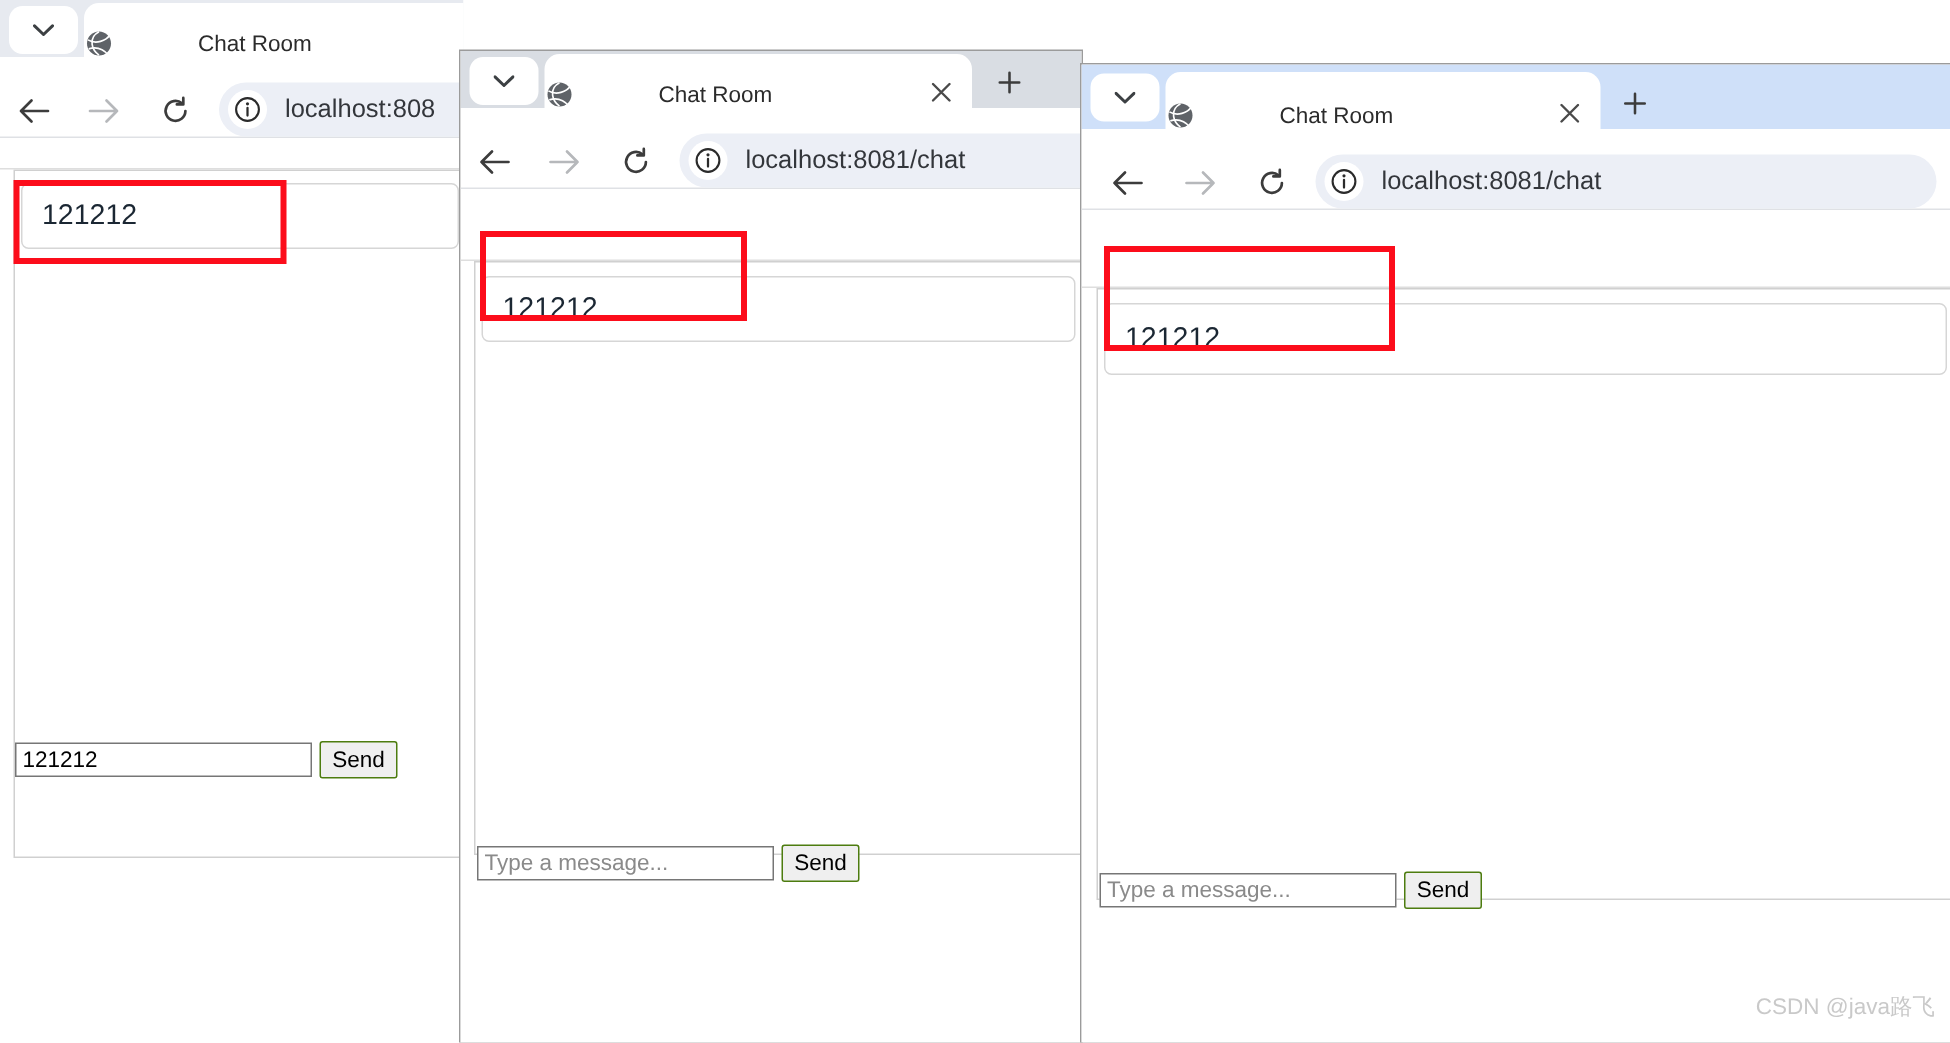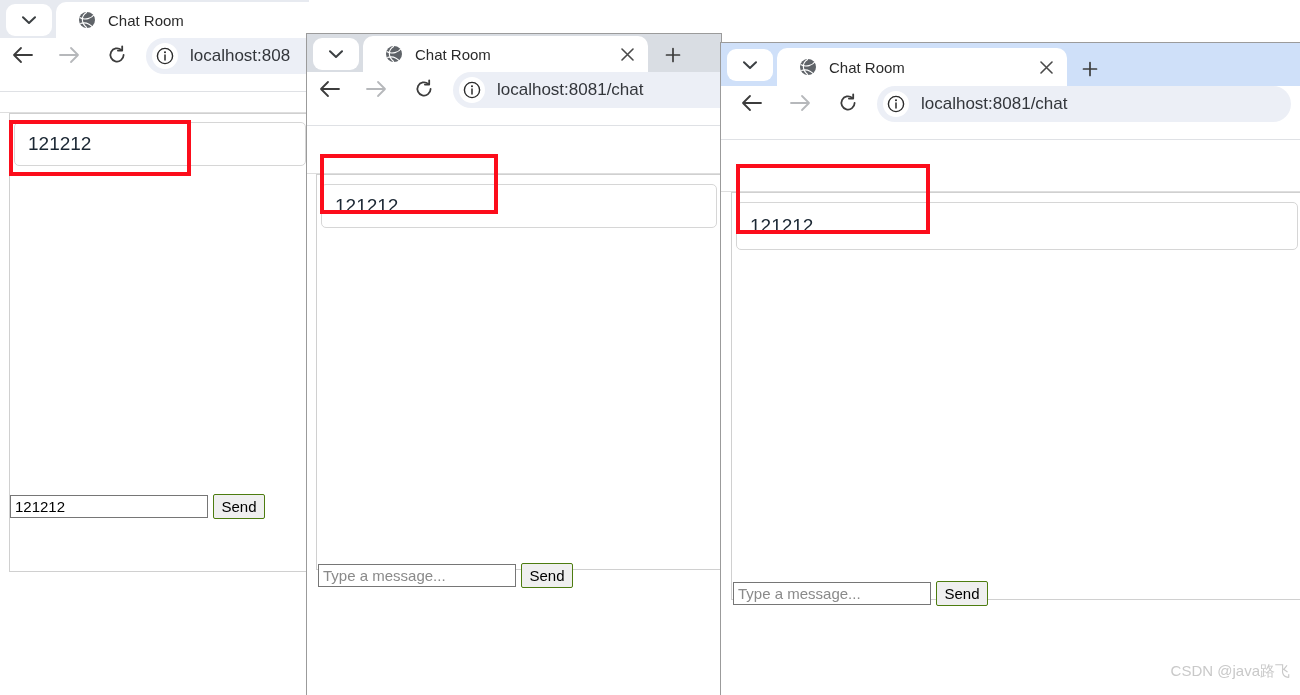--- a/index.html
+++ b/index.html
@@ -29,23 +29,24 @@
     border-radius:9px;
     display:flex; align-items:center; justify-content:center;
   }
   .chev svg { display:block; }
 
   .tab {
     position:absolute; left:56px; top:2px;
     height:36px;
     background:#ffffff;
     border-radius:10px 10px 0 0;
-    display:flex; align-items:center;
-    padding:0 10px 0 22px;
-    box-sizing:border-box;
+    display:flex; align-items:flex-end;
+    padding:0 10px 0 1px;
+    box-sizing:border-box;
+    gap:45px;
   }
   .tab .favicon { width:18px; height:18px; flex:0 0 auto; margin-right:12px; }
   .tab .tab-title {
     font-size:15px; color:#2b2b2b; white-space:nowrap;
     font-family:"Liberation Sans", sans-serif;
     flex:1 1 auto;
   }
   .tab .tab-close {
     width:22px; height:22px; margin-left:12px; flex:0 0 auto;
     display:flex; align-items:center; justify-content:center;
@@ -56,21 +57,21 @@
     width:28px; height:28px;
     display:flex; align-items:center; justify-content:center;
     color:#3c3c3c;
   }
 
   
   .toolbar {
     position:relative;
     height:54px;
     background:#ffffff;
-    display:flex; align-items:flex-start;
+    display:flex; align-items:flex-end;
     box-sizing:border-box;
     border-bottom:1px solid #dfe1e5;
   }
   .navbtn {
     width:34px; height:34px; margin-left:6px;
     display:flex; align-items:center; justify-content:center;
     flex:0 0 auto;
   }
   .omnibox {
     flex:1 1 auto;

